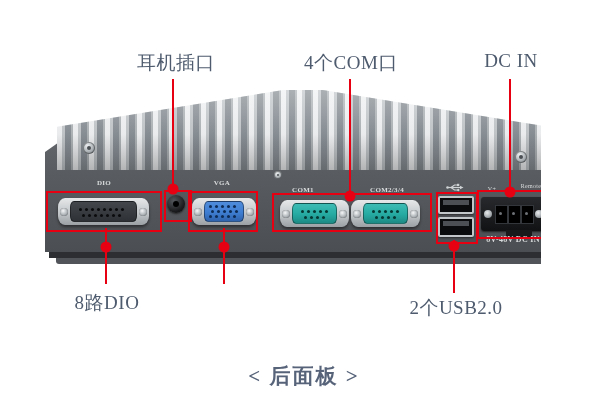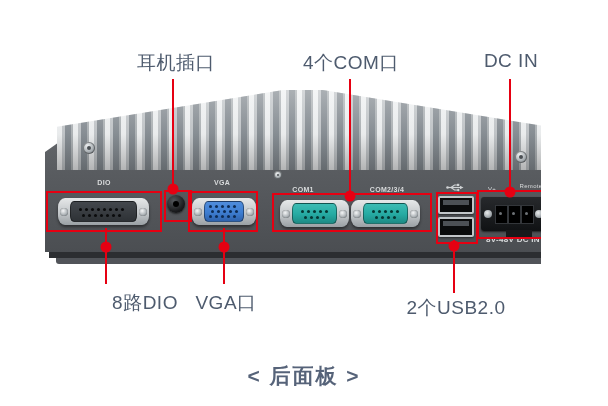--- a/index.html
+++ b/index.html
@@ -5,21 +5,21 @@
   :root{
     --annotation-red:#e60012;
     --label-text:#4e5b6e;
     --caption-text:#566379;
     --vga-blue:#3e7ed2;
     --com-teal:#25aaa2;
     --panel-text:#d9dbdc;
   }
   html,body{margin:0;padding:0;background:#fff;}
   .stage{position:relative;width:541px;height:406px;background:#ffffff;overflow:hidden;
-         font-family:Liberation Sans, sans-serif;}
+         font-family:Liberation Serif, serif;}
   
   .callout{position:absolute;transform:translateX(-50%);white-space:nowrap;
            color:var(--label-text);font-size:19px;font-weight:500;letter-spacing:0.5px;}
   .caption{position:absolute;transform:translateX(-50%);white-space:nowrap;
            color:var(--caption-text);font-size:21px;font-weight:600;letter-spacing:2px;text-align:center;}
   
   .redline{position:absolute;width:2px;background:var(--annotation-red);z-index:30;}
   .reddot{position:absolute;width:11px;height:11px;border-radius:50%;
           background:var(--annotation-red);transform:translate(-50%,-50%);z-index:31;}
   .redbox{position:absolute;border:2px solid var(--annotation-red);z-index:29;}
@@ -190,18 +190,17 @@
   <div class="reddot" style="left:224px;top:247px;"></div>
   <div class="reddot" style="left:454px;top:246px;"></div>
 
   <div class="redbox" style="left:46px;top:191px;width:112px;height:37px;"></div>
   <div class="redbox" style="left:164px;top:190px;width:24px;height:28px;"></div>
   <div class="redbox" style="left:188px;top:191px;width:66px;height:37px;"></div>
   <div class="redbox" style="left:272px;top:193px;width:156px;height:35px;"></div>
   <div class="redbox" style="left:436px;top:192px;width:38px;height:48px;"></div>
   <div class="redbox" style="left:477px;top:190px;width:72px;height:45px;"></div>
 
-  <div class="callout" style="left:107px;top:290px;margin-left:38px;">8路DIO</div>
-  <div class="callout" style="left:226px;top:290px;">VGA口</div>
+  <div class="callout" style="left:107px;top:290px;">8路DIO</div>
   <div class="callout" style="left:456px;top:295px;">2个USB2.0</div>
 
   <div class="caption" style="left:304px;top:362px;">&lt; 后面板 &gt;</div>
 </div>
 
 </body></html>

